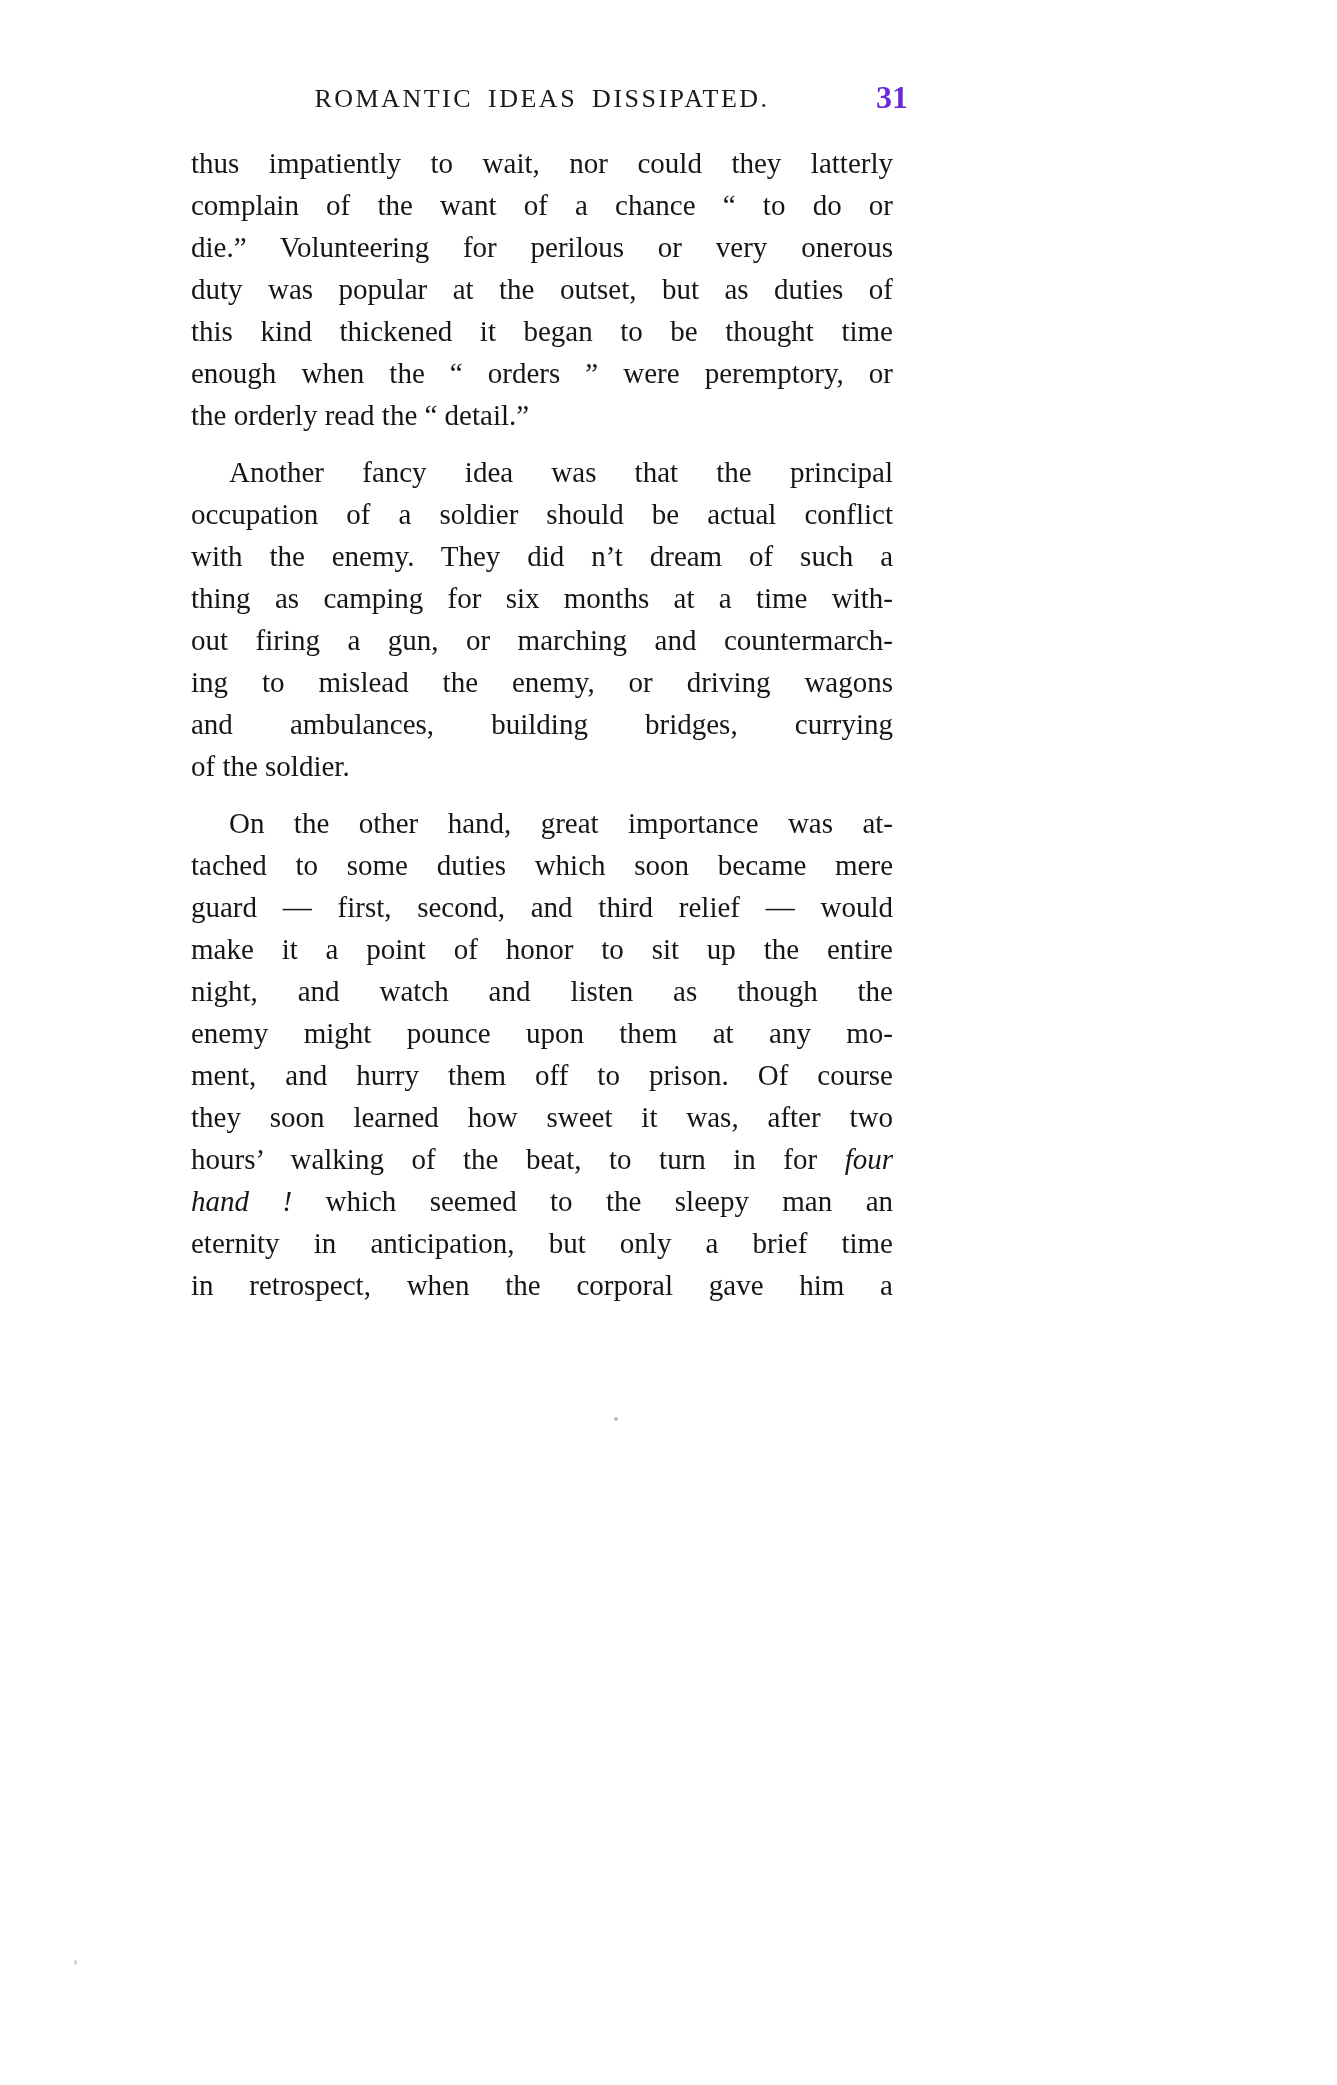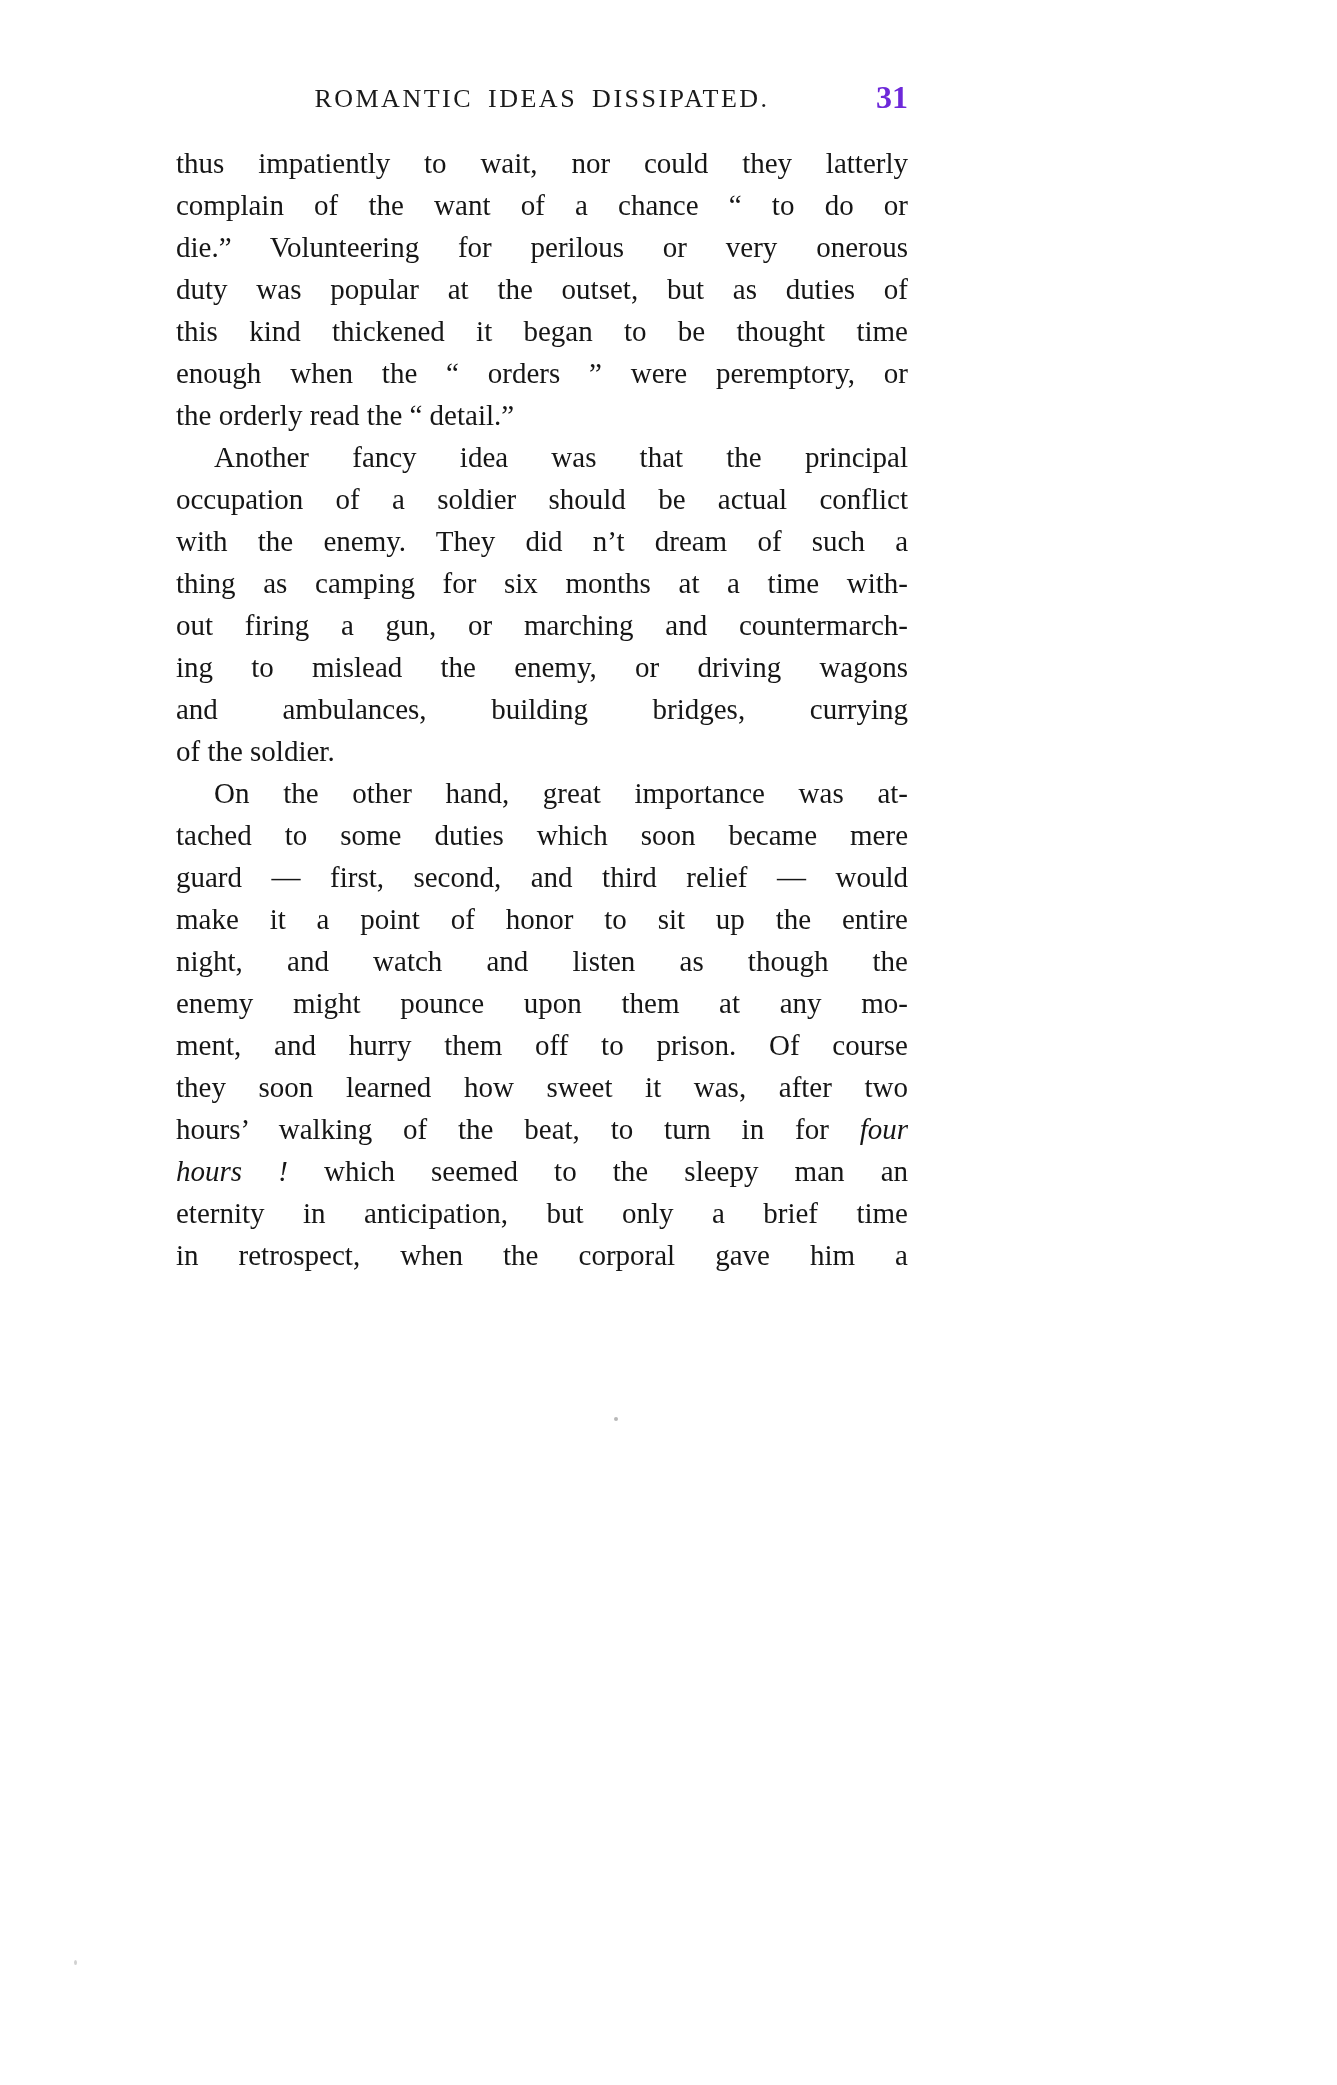--- a/index.html
+++ b/index.html
@@ -46,21 +46,21 @@
     font-weight: 700;
     color: #6d28d9;
   }
   .page-body {
     margin-top: 28px;
     font-size: 29px;
     line-height: 42px;
     color: #161616;
   }
   .paragraph {
-    margin: 0;
+    margin: 15px;
   }
   .line {
     text-align: left;
     white-space: normal;
   }
   .line.just {
     text-align: justify;
     text-align-last: justify;
   }
   .line.indent {
@@ -119,21 +119,21 @@
       <div class="paragraph">
         <div class="line just indent">On the other hand, great importance was at-</div>
         <div class="line just">tached to some duties which soon became mere</div>
         <div class="line just">guard — first, second, and third relief — would</div>
         <div class="line just">make it a point of honor to sit up the entire</div>
         <div class="line just">night, and watch and listen as though the</div>
         <div class="line just">enemy might pounce upon them at any mo-</div>
         <div class="line just">ment, and hurry them off to prison.  Of course</div>
         <div class="line just">they soon learned how sweet it was, after two</div>
         <div class="line just">hours’ walking of the beat, to turn in for <i>four</i></div>
-        <div class="line just"><i>hours !</i> which seemed to the sleepy man an</div>
+        <div class="line just"><i>hand !</i> which seemed to the sleepy man an</div>
         <div class="line just">eternity in anticipation, but only a brief time</div>
         <div class="line just">in retrospect, when the corporal gave him a</div>
       </div>
     </div>
 </div>
 
 <div class="artifact artifact-1"></div>
 <div class="artifact artifact-2"></div>
 
 </body></html>

